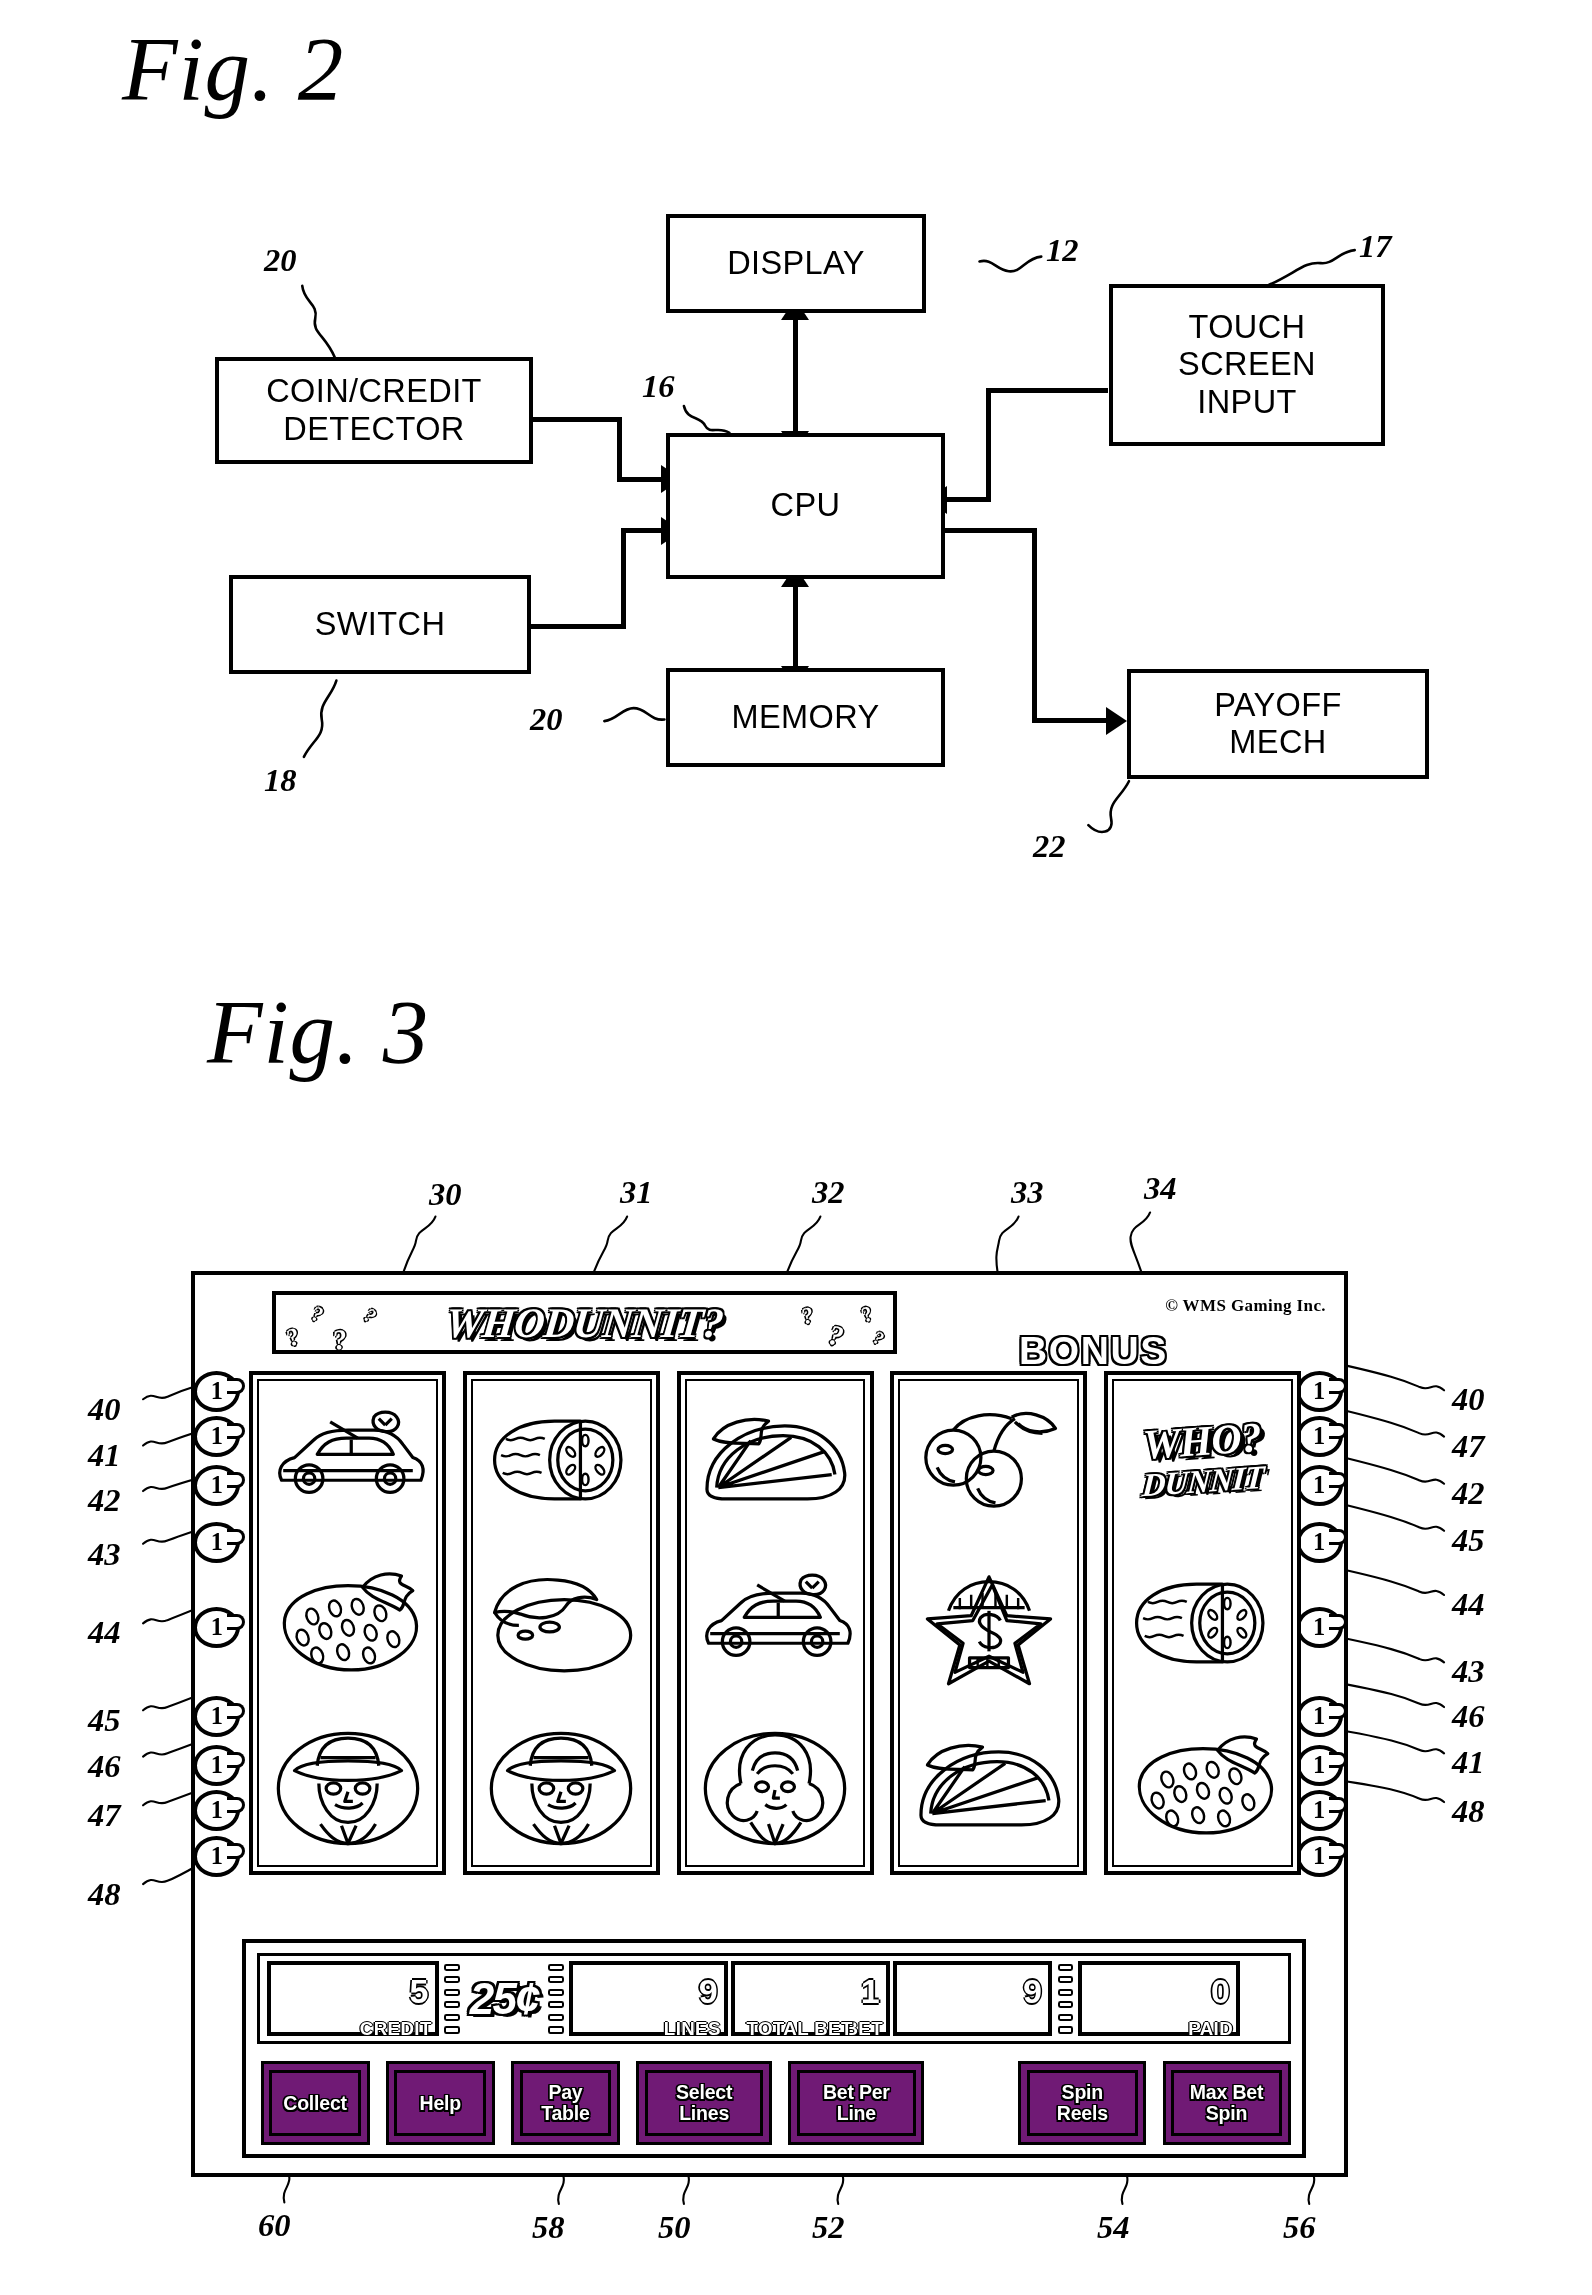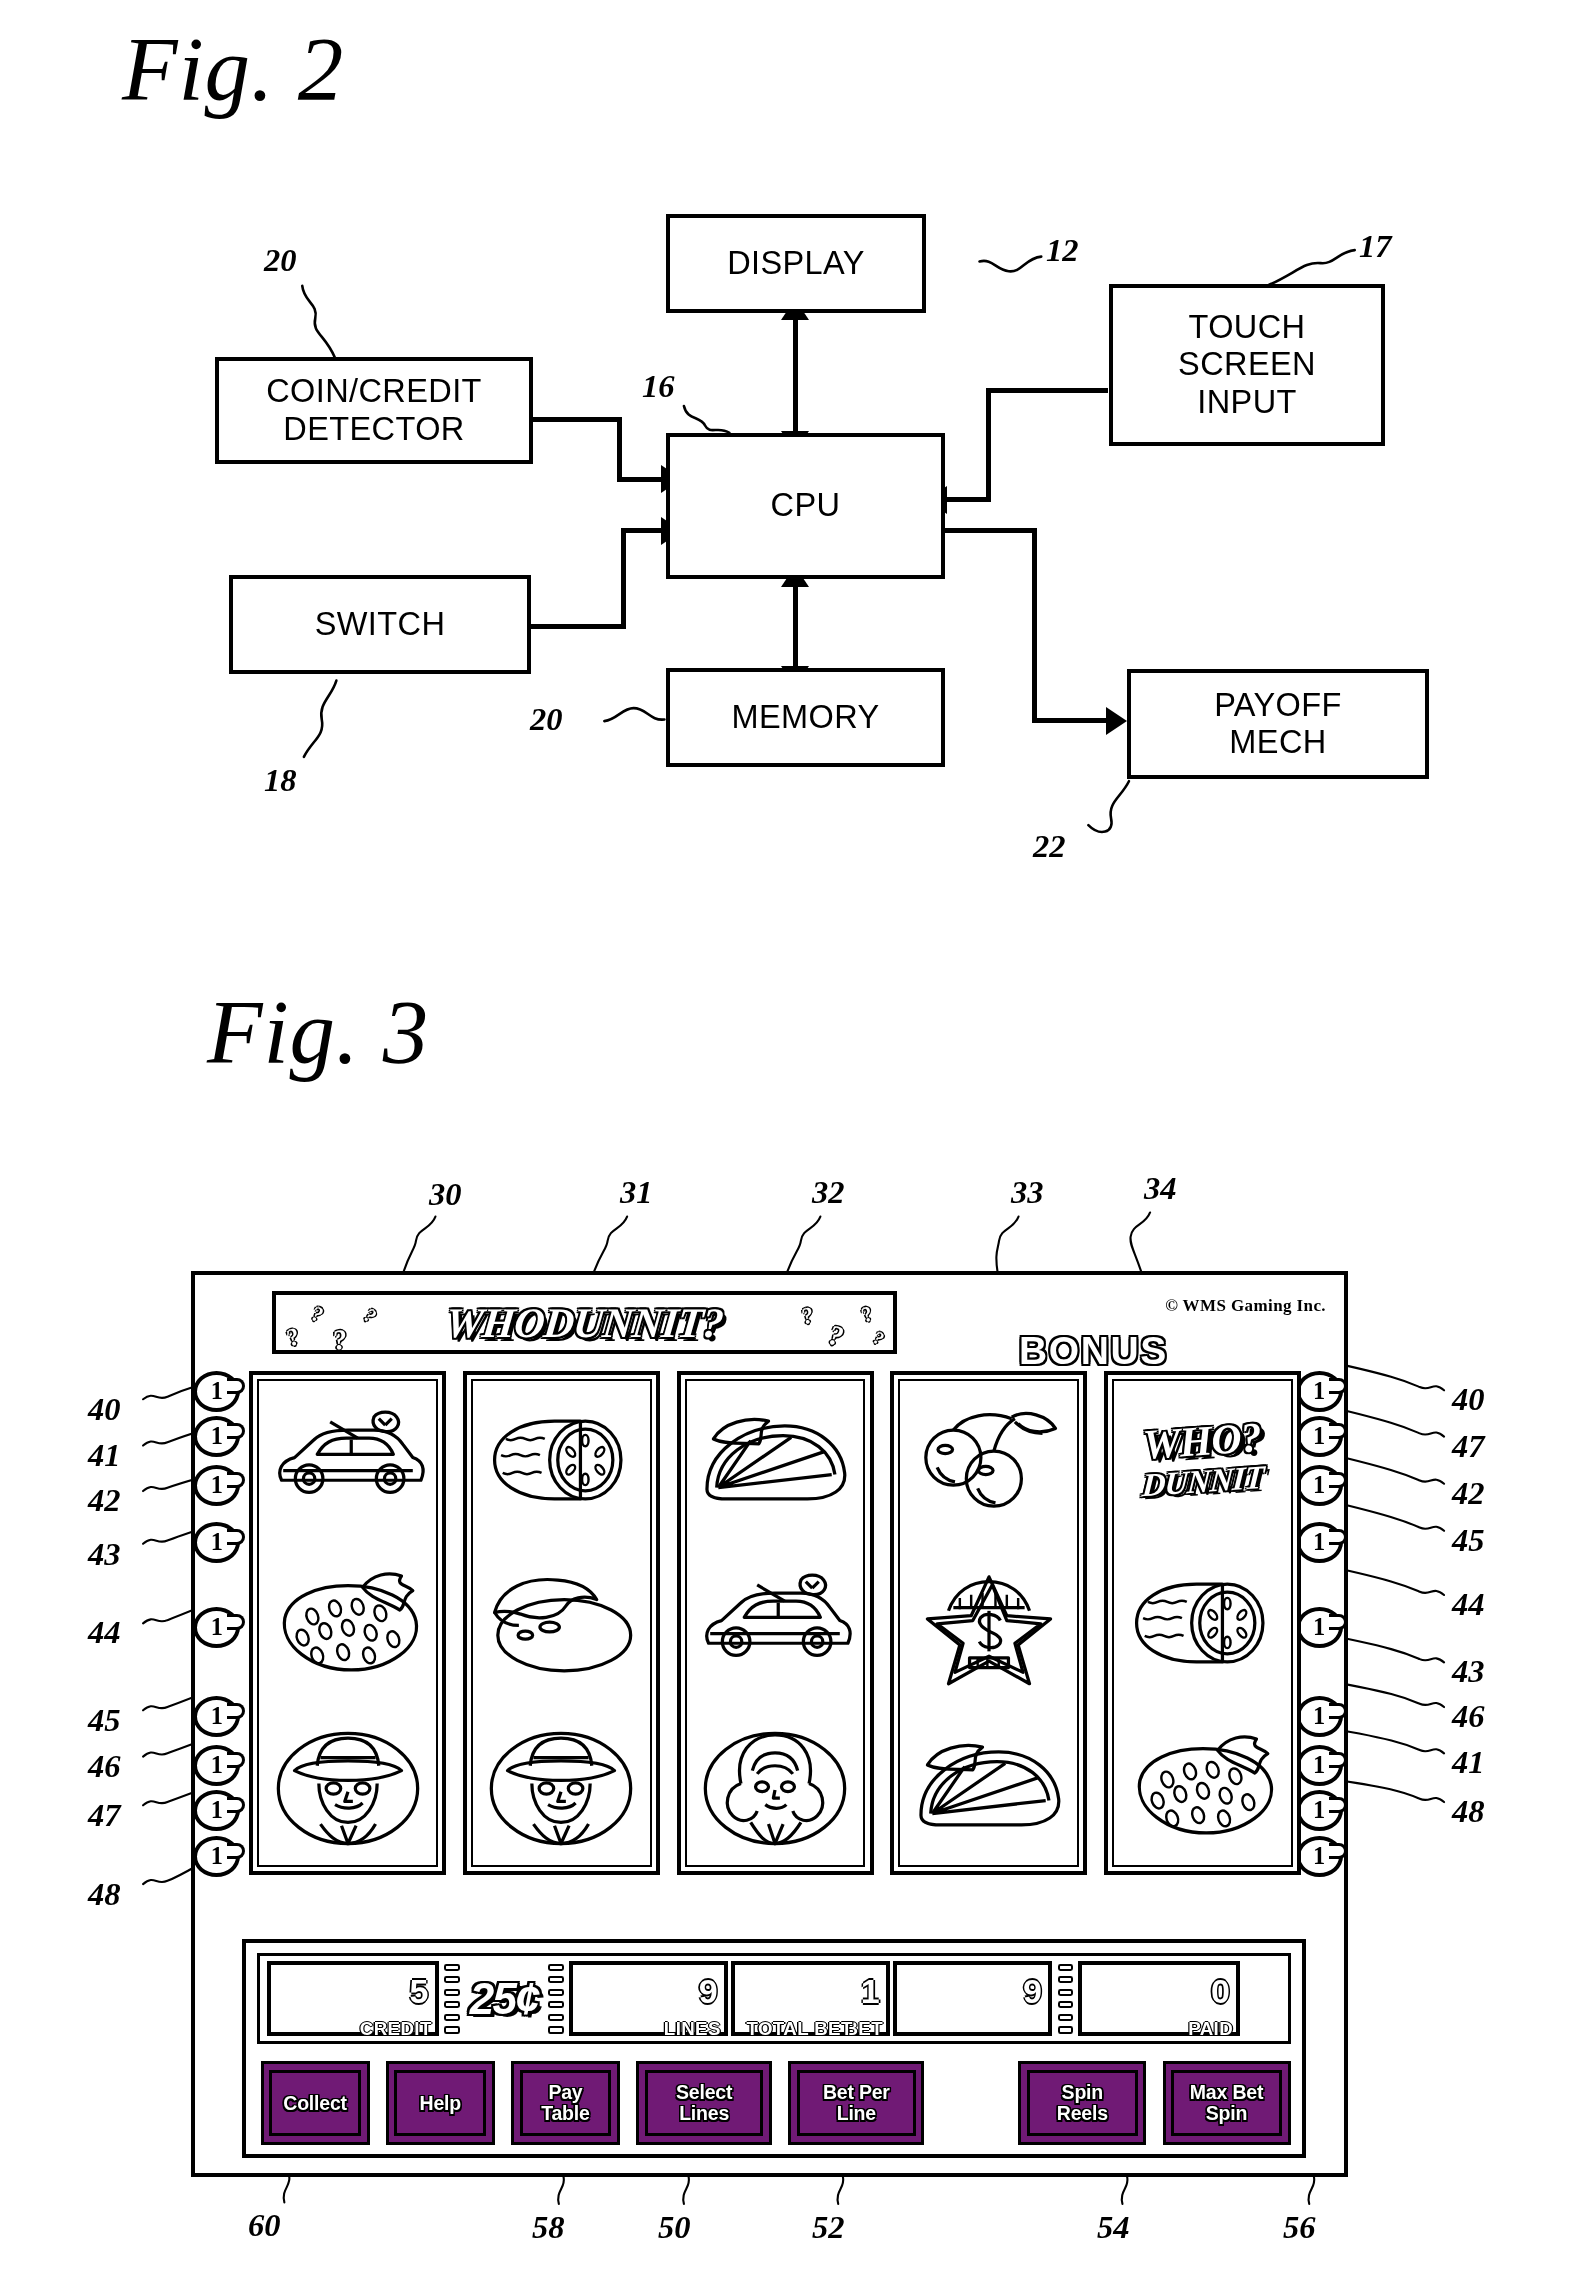--- a/index.html
+++ b/index.html
@@ -351,21 +351,21 @@
   <div class="ref abs" style="left:1452px;top:1383px;">40</div>
   <div class="ref abs" style="left:1452px;top:1430px;">47</div>
   <div class="ref abs" style="left:1452px;top:1477px;">42</div>
   <div class="ref abs" style="left:1452px;top:1524px;">45</div>
   <div class="ref abs" style="left:1452px;top:1588px;">44</div>
   <div class="ref abs" style="left:1452px;top:1655px;">43</div>
   <div class="ref abs" style="left:1452px;top:1700px;">46</div>
   <div class="ref abs" style="left:1452px;top:1746px;">41</div>
   <div class="ref abs" style="left:1452px;top:1795px;">48</div>
 
-  <div class="ref abs" style="left:248px;top:2209px;">60</div>
+  <div class="ref abs" style="left:258px;top:2209px;">60</div>
   <div class="ref abs" style="left:532px;top:2211px;">58</div>
   <div class="ref abs" style="left:658px;top:2211px;">50</div>
   <div class="ref abs" style="left:812px;top:2211px;">52</div>
   <div class="ref abs" style="left:1097px;top:2211px;">54</div>
   <div class="ref abs" style="left:1283px;top:2211px;">56</div>
 
   <svg class="leaders" width="1592" height="2295" style="top:0;left:0;" viewBox="0 0 1960 2826">
 
     <path class="thin" d="M536,1498 C530,1514 514,1512 512,1528 C510,1546 492,1540 470,1700"></path>
     <path class="thin" d="M772,1498 C766,1514 750,1512 748,1528 C746,1546 728,1540 700,1690"></path>

